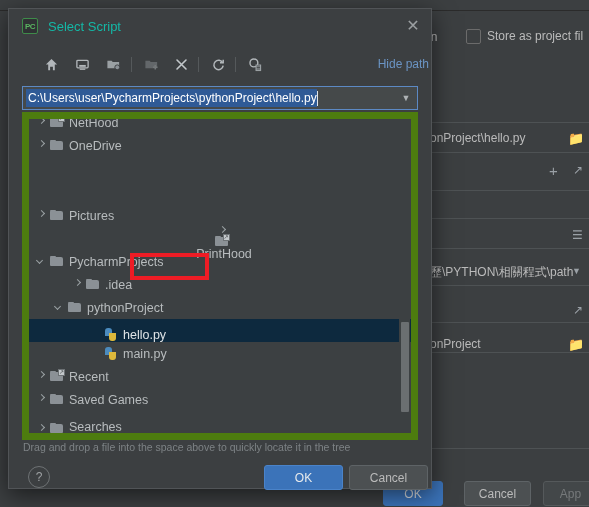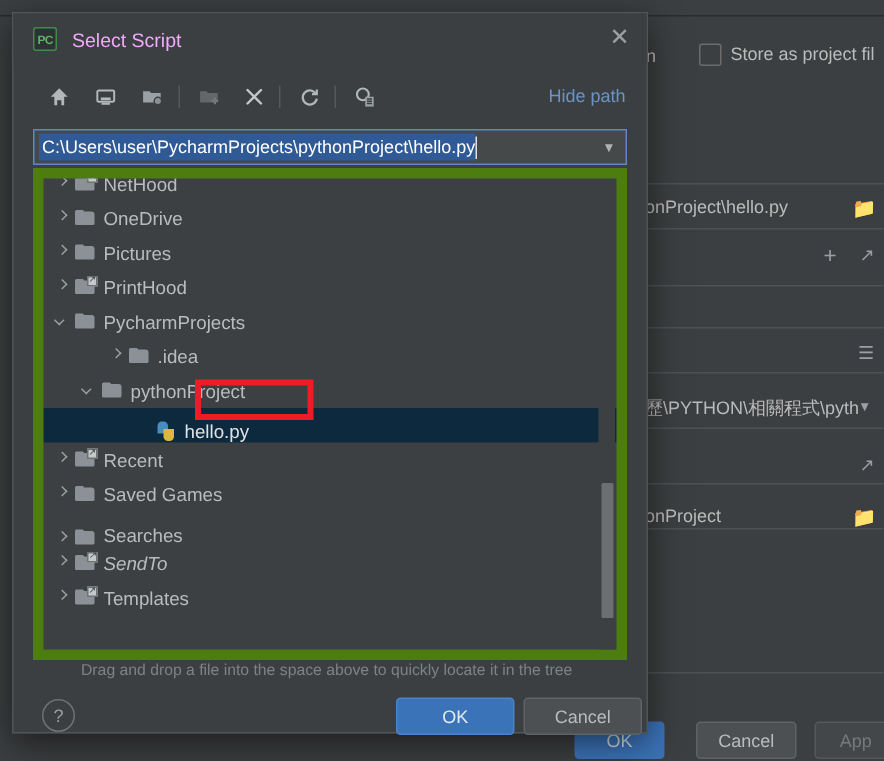--- a/index.html
+++ b/index.html
@@ -75,31 +75,31 @@
   }
   .pc-icon {
     margin-left: 13px; width: 16px; height: 16px;
     border: 1px solid #3f8b4a; border-radius: 2px;
     background: #2f3234;
     display: flex; align-items: center; justify-content: center;
     font-size: 8px; font-weight: bold; color: #5bb561;
     letter-spacing: -0.5px; box-sizing: border-box;
   }
   .dlg-title {
-    margin-left: 10px; font-size: 13px; color: #f0abfc;
+    margin-left: 10px; font-size: 13px; color: #14b8a6;
   }
   .dlg-close {
     position: absolute; right: 10px; top: 9px;
     width: 16px; height: 16px; color: #9b9fa1; font-size: 16px;
     line-height: 15px; text-align: center; cursor: default;
   }
 
   
   .dlg-toolbar {
-    position: absolute; left: 0; top: 40px; width: 422px; height: 30px;
+    position: absolute; left: 12px; top: 40px; width: 422px; height: 30px;
   }
   .tb-btn {
     position: absolute; top: 3px; width: 24px; height: 24px;
     display: flex; align-items: center; justify-content: center;
   }
   .tb-sep {
     position: absolute; top: 8px; width: 1px; height: 15px; background: #55595b;
   }
   .hide-path {
     position: absolute; right: 14px; top: 8px;
@@ -210,21 +210,21 @@
     position: absolute; right: 1px; top: 1px;
     width: 11px; height: 326px; background: #3c4042;
   }
   .tree-thumb {
     position: absolute; left: 2px; width: 8px;
     background: #6b6f71; border-radius: 1px;
   }
 
   .hint {
     position: absolute; left: 14px; top: 432px;
-    font-size: 10.5px; color: #7d8285; margin-left: 31px;
+    font-size: 10.5px; color: #7d8285;
   }
 
   
   .help-btn {
     position: absolute; left: 19px; top: 457px;
     width: 22px; height: 22px; border-radius: 50%;
     border: 1px solid #6e7274; color: #9da1a3;
     font-size: 12px; display: flex; align-items: center; justify-content: center;
     box-sizing: border-box;
   }
@@ -257,21 +257,21 @@
 
   <div class="bg-ico" style="left:549px; top:162px; font-size:15px;">+</div>
   <div class="bg-ico" style="left:573px; top:163px; font-size:12px;">↗</div>
   <div class="bg-divider" style="left:424px; top:190px; width:165px;"></div>
   <div class="bg-divider" style="left:424px; top:218px; width:165px;"></div>
 
   <div class="bg-ico" style="left:572px; top:228px; font-size:12px;">☰</div>
   <div class="bg-divider" style="left:424px; top:248px; width:165px;"></div>
 
   <div class="bg-field-row" style="left:430px; top:258px; width:130px;">
-    <span class="txt">歷\PYTHON\相關程式\pyth</span>
+    <span class="txt">歷\PYTHON\相關程式\path</span>
   </div>
   <div class="bg-ico" style="left:572px; top:266px; font-size:9px;">▼</div>
   <div class="bg-divider" style="left:424px; top:285px; width:165px;"></div>
 
   <div class="bg-ico" style="left:573px; top:303px; font-size:12px;">↗</div>
   <div class="bg-divider" style="left:424px; top:322px; width:165px;"></div>
 
   <div class="bg-field-row" style="left:430px; top:330px; width:140px;">
     <span class="txt">onProject</span>
   </div>
@@ -362,26 +362,26 @@
           <span class="folder-ico shortcut">
             <span class="ovl">↗</span>
           </span>
           <span class="label">NetHood</span>
         </div>
         <div class="tree-row" style="padding-left: 8px;">
           <span class="arrow right"></span>
           <span class="folder-ico"></span>
           <span class="label">OneDrive</span>
         </div>
-        <div class="tree-row" style="padding-left: 8px;">
+        <div class="tree-row" style="padding-left: 8px; margin-top: 47px;">
           <span class="arrow right"></span>
           <span class="folder-ico"></span>
           <span class="label">Pictures</span>
         </div>
-        <div class="tree-row" style="padding-left: 8px;">
+        <div class="tree-row" style="padding-left: 8px; flex-direction: column;">
           <span class="arrow right"></span>
           <span class="folder-ico shortcut">
             <span class="ovl">↗</span>
           </span>
           <span class="label">PrintHood</span>
         </div>
         <div class="tree-row" style="padding-left: 8px;">
           <span class="arrow down"></span>
           <span class="folder-ico"></span>
           <span class="label">PycharmProjects</span>
@@ -394,20 +394,25 @@
         <div class="tree-row" style="padding-left: 26px;">
           <span class="arrow down"></span>
           <span class="folder-ico"></span>
           <span class="label">pythonProject</span>
         </div>
         <div class="tree-row selected" style="padding-left: 62px; align-items: flex-end;">
           <span class="arrow none"></span>
           <span class="py-ico"></span>
           <span class="label">hello.py</span>
         </div>
+        <div class="tree-row" style="padding-left: 62px;">
+          <span class="arrow none"></span>
+          <span class="py-ico"></span>
+          <span class="label">main.py</span>
+        </div>
         <div class="tree-row" style="padding-left: 8px;">
           <span class="arrow right"></span>
           <span class="folder-ico shortcut">
             <span class="ovl">↗</span>
           </span>
           <span class="label">Recent</span>
         </div>
         <div class="tree-row" style="padding-left: 8px;">
           <span class="arrow right"></span>
           <span class="folder-ico"></span>

